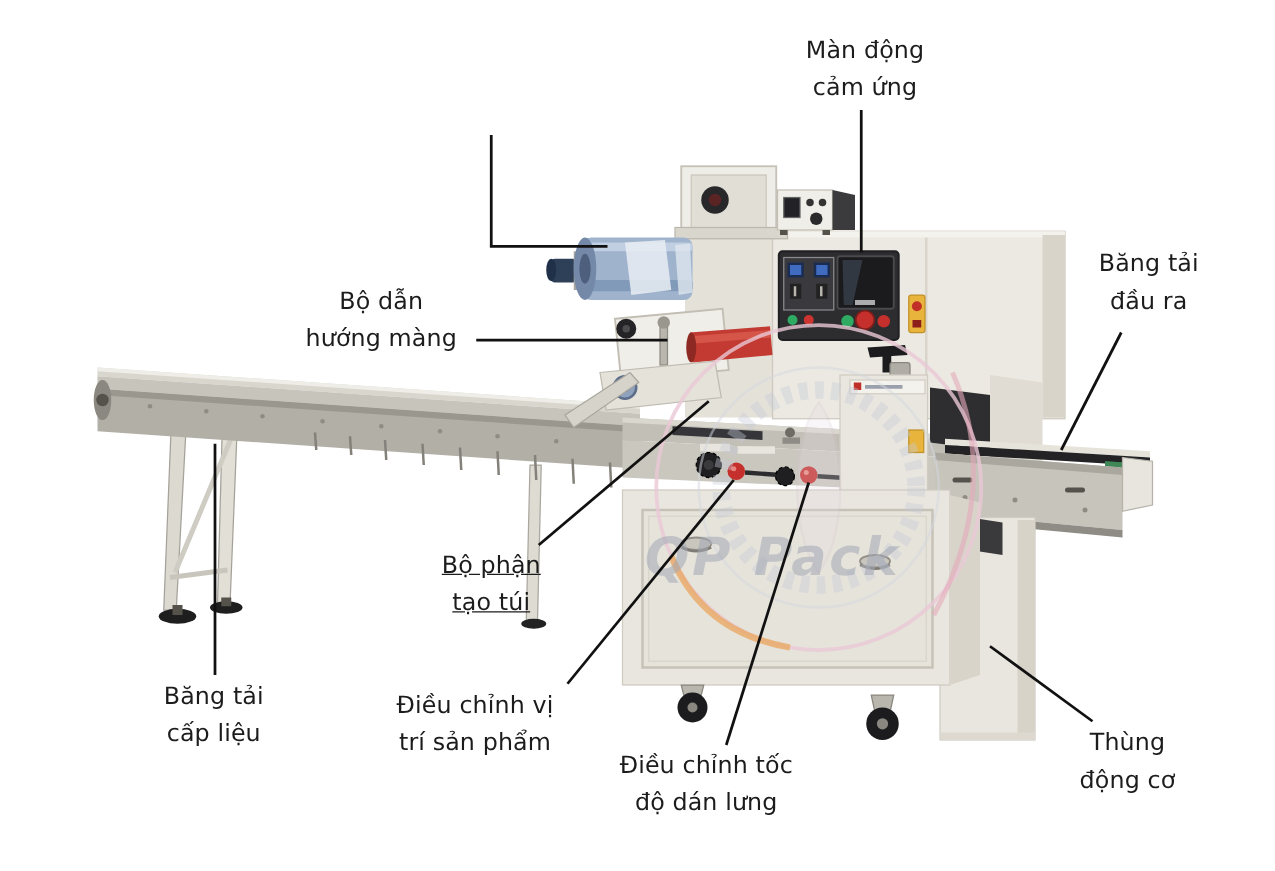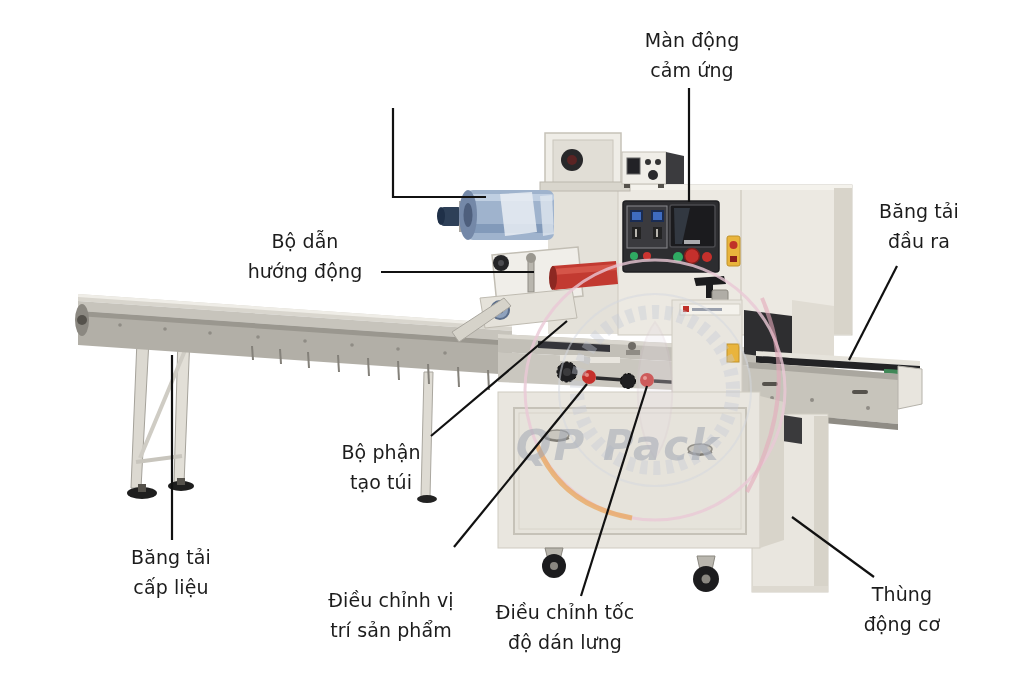--- a/index.html
+++ b/index.html
@@ -251,27 +251,27 @@
     <line x1="172" y1="540" x2="172" y2="355"></line>
     <line x1="454" y1="547" x2="587" y2="384"></line>
     <line x1="581" y1="596" x2="647" y2="386"></line>
     <line x1="874" y1="577" x2="792" y2="517"></line>
   </g>
 </svg>
 
   <div class="label" style="left:592px;top:25px;">Màn động
 cảm ứng</div>
   <div class="label" style="left:205px;top:226px;">Bộ dẫn
-hướng động</div>
+hướng màng</div>
   <div class="label" style="left:819px;top:196px;">Băng tải
 đầu ra</div>
-  <div class="label" style="left:281px;top:437px;">Bộ phận
+  <div class="label" style="left:293px;top:437px;text-decoration:underline;">Bộ phận
 tạo túi</div>
   <div class="label" style="left:71px;top:542px;">Băng tải
 cấp liệu</div>
-  <div class="label" style="left:291px;top:549px;margin-top:36px;">Điều chỉnh vị
+  <div class="label" style="left:280px;top:549px;">Điều chỉnh vị
 trí sản phẩm</div>
   <div class="label" style="left:802px;top:579px;">Thùng
 động cơ</div>
   <div class="label" style="left:465px;top:597px;">Điều chỉnh tốc
 độ dán lưng</div>
 
 </div>
 
 </body></html>

